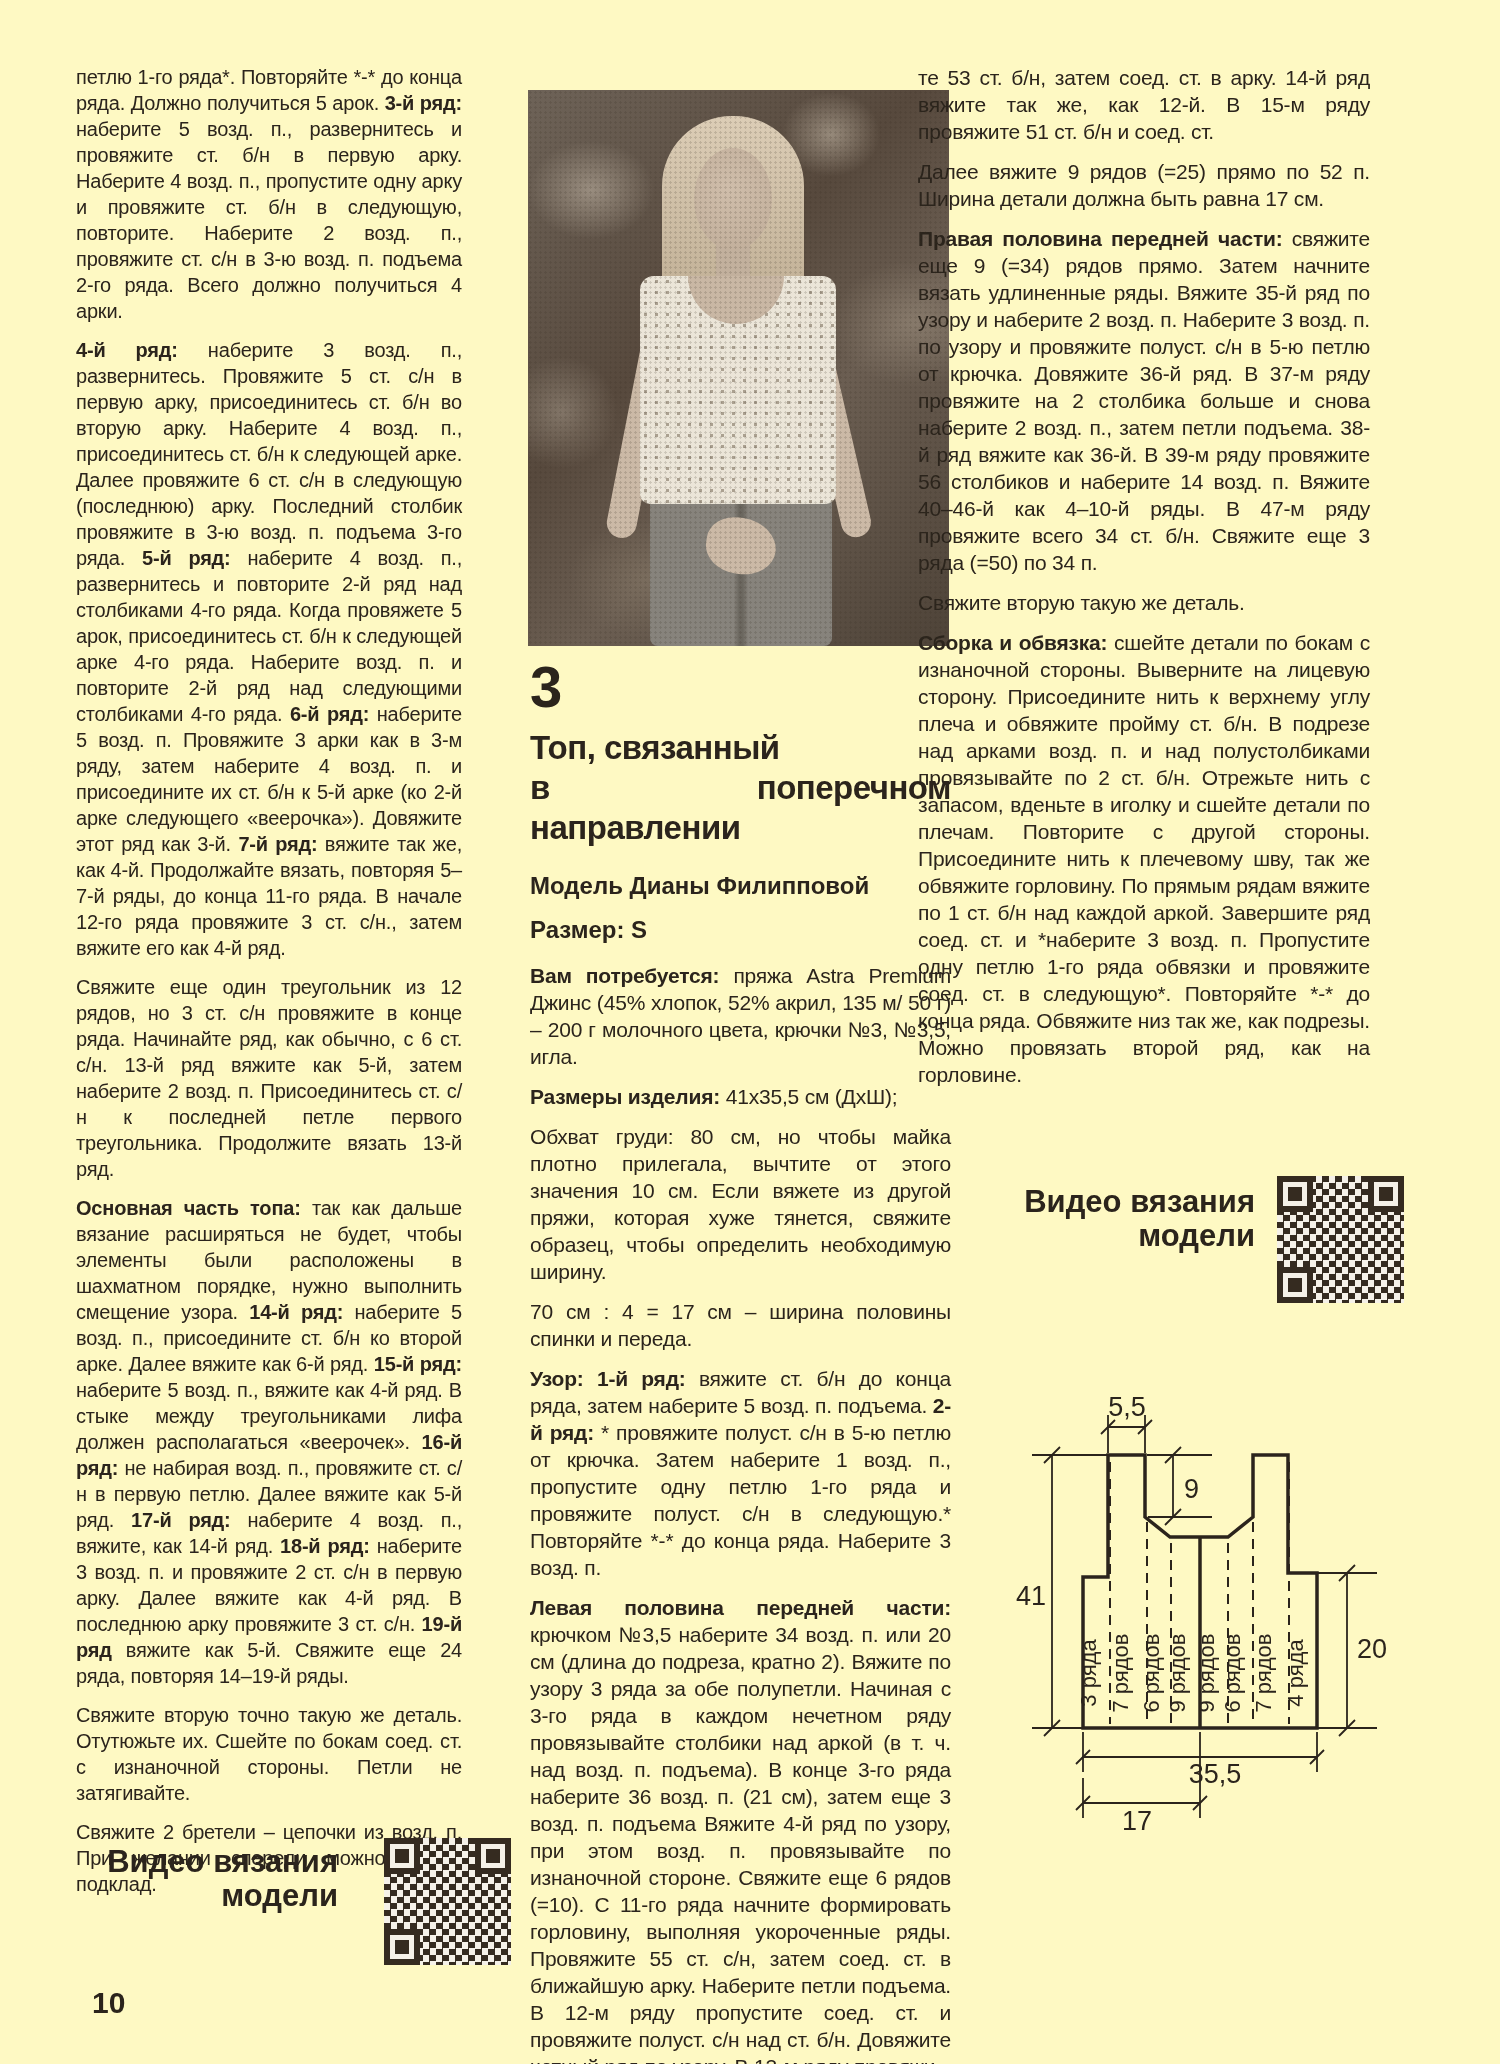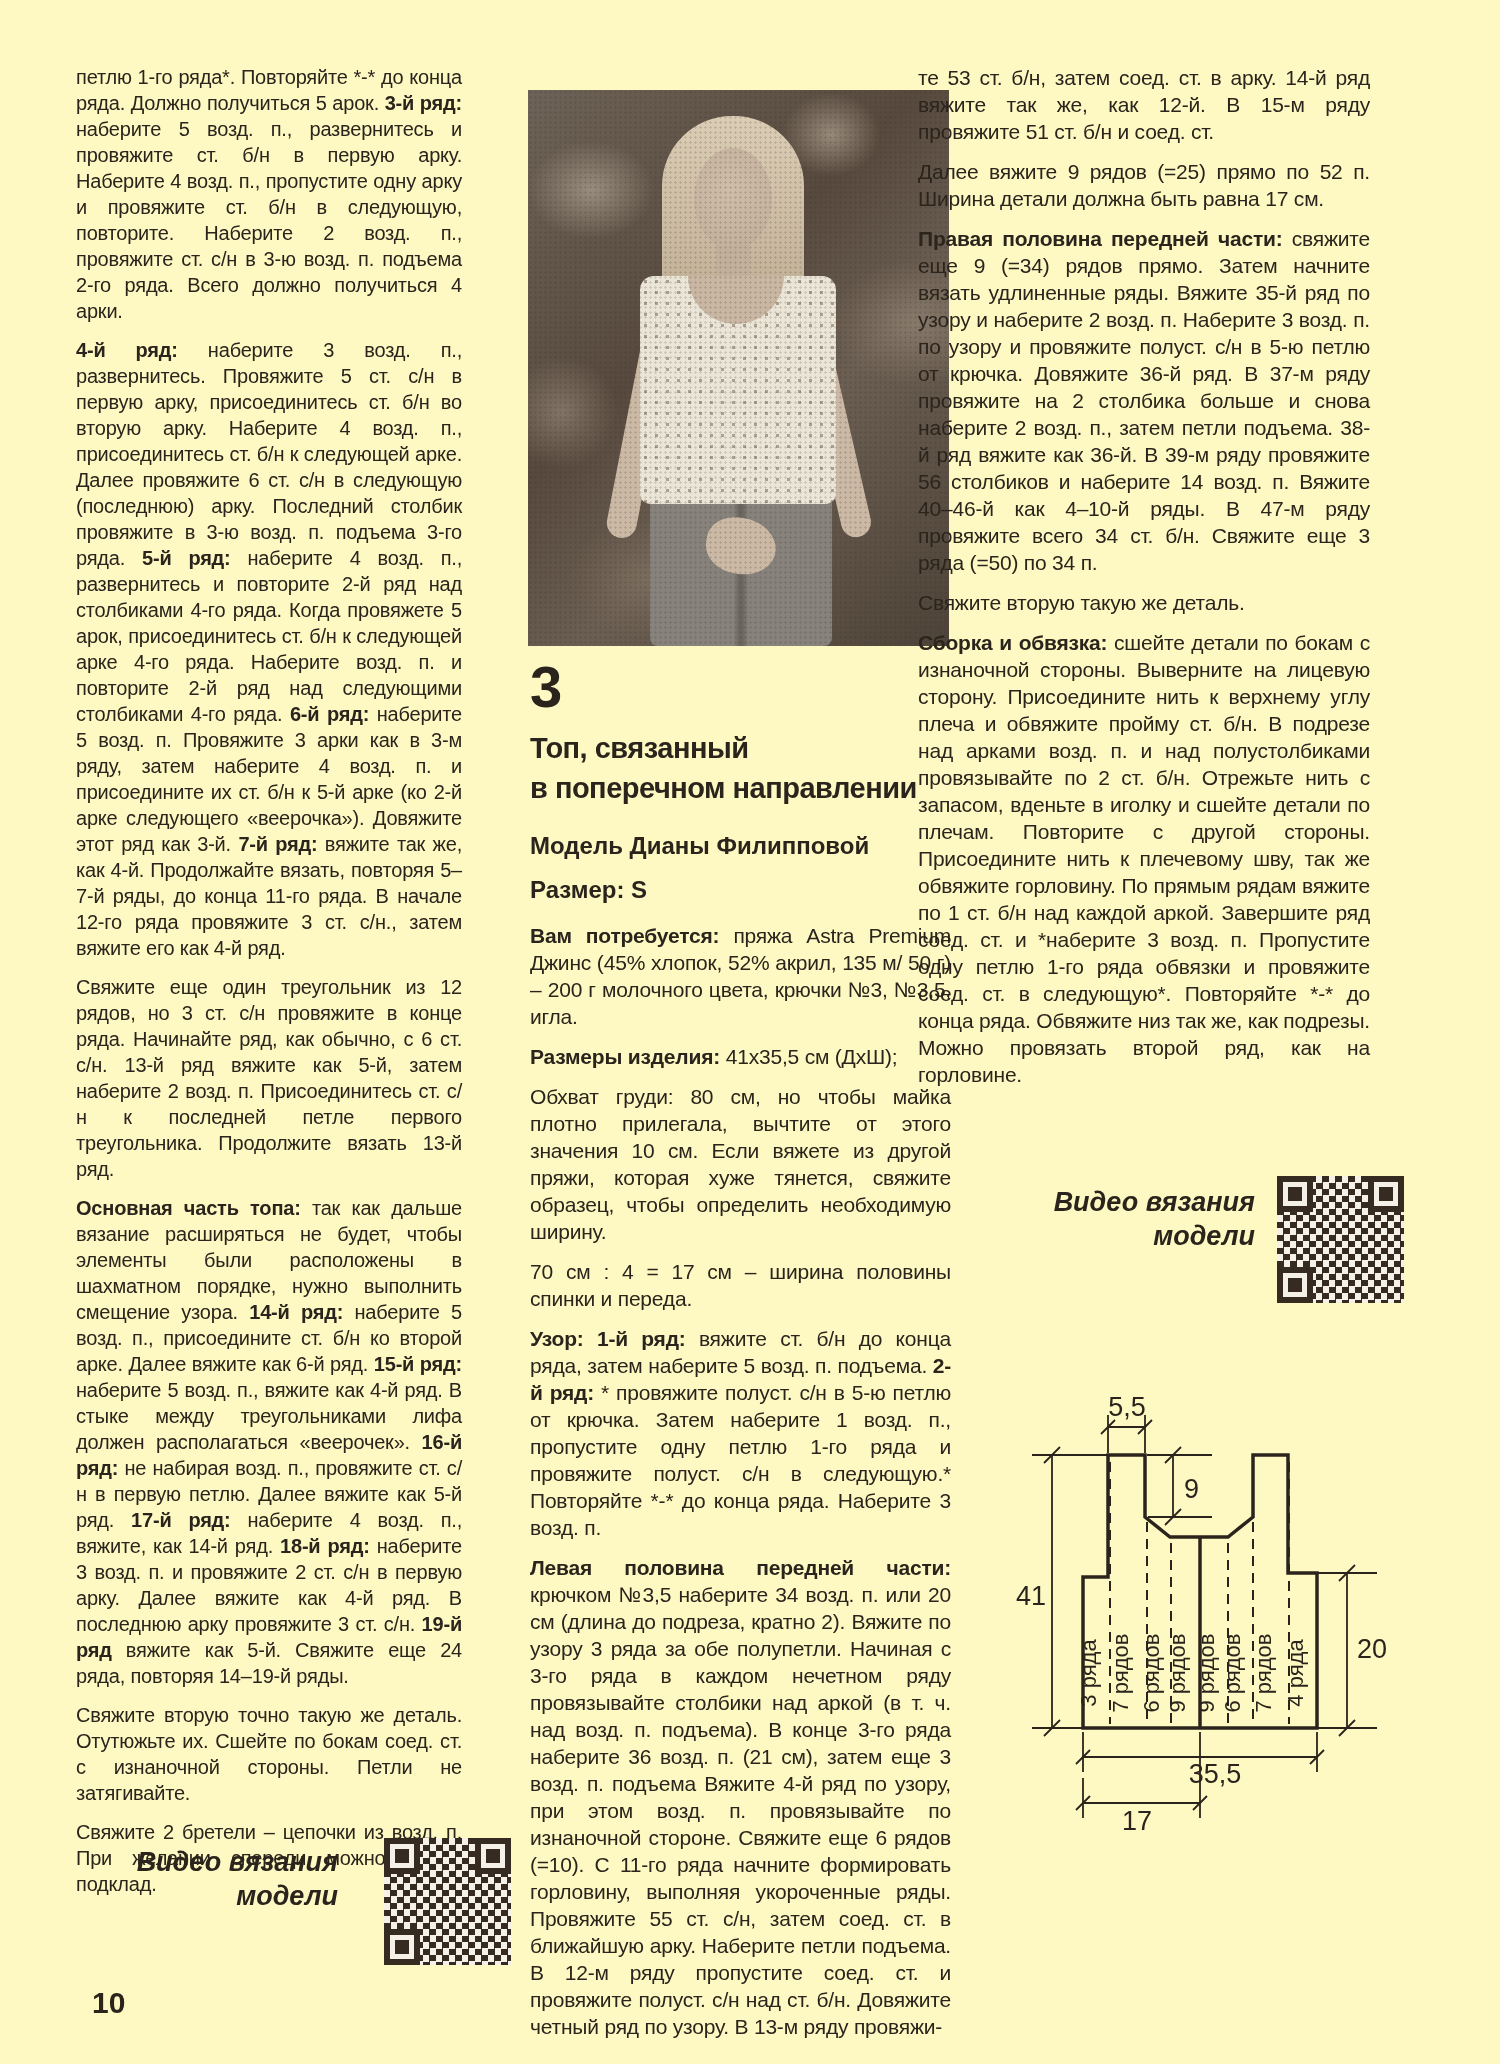--- a/index.html
+++ b/index.html
@@ -9,21 +9,21 @@
   
   .col{position:absolute;text-align:justify;}
   .col p{margin:0 0 13px;font-size:21px;line-height:27px;letter-spacing:-0.2px;}
   .col-left{left:76px;top:64px;width:386px;}
   .col-left p{font-size:20px;line-height:26px;}
   .col-right{left:918px;top:64px;width:452px;}
   .col-mid{left:530px;top:658px;width:421px;}
   .col p b{font-weight:700;}
 
   .sec-num{font-size:58px;font-weight:700;line-height:1;margin:0 0 12px;}
-  h1.title{font-size:29px;line-height:40px;margin:0 0 24px;font-weight:700;letter-spacing:-0.5px;}
+  h1.title{font-size:33px;line-height:40px;margin:0 0 24px;font-weight:700;letter-spacing:-0.5px;}
   .byline{font-weight:700;font-size:24px;margin:16px 0 16px;}
   .size{font-weight:700;font-size:24px;margin:0 0 18px;}
 
   
   .photo{position:absolute;left:528px;top:90px;width:421px;height:556px;overflow:hidden;
     background:
       radial-gradient(90px 70px at 15% 18%,rgba(196,184,168,.55),transparent 70%),
       radial-gradient(70px 60px at 72% 8%,rgba(210,198,180,.5),transparent 70%),
       radial-gradient(120px 90px at 92% 42%,rgba(170,156,138,.45),transparent 70%),
       radial-gradient(80px 80px at 8% 58%,rgba(190,178,162,.4),transparent 70%),
@@ -49,21 +49,21 @@
   .ph-neckline{position:absolute;left:160px;top:186px;width:96px;height:48px;z-index:4;
       background:#c9b7a4;border-radius:0 0 55px 55px;}
   .ph-jeans{position:absolute;left:122px;top:402px;width:182px;height:154px;z-index:2;border-radius:8px;
       background:linear-gradient(90deg,#87837c 46%,#6b675f 49%,#6b675f 51%,#87837c 54%),
                  linear-gradient(#716d66,#716d66);
       background-size:100% 100%,100% 10px;background-repeat:no-repeat;}
   .ph-hands{position:absolute;left:178px;top:428px;width:70px;height:56px;z-index:5;
       background:#cbb9a6;border-radius:45% 55% 50% 50%;transform:rotate(8deg);}
 
   
-  .vid-cap{position:absolute;font-weight:700;font-size:27px;line-height:34px;text-align:right;font-style:italic;}
+  .vid-cap{position:absolute;font-weight:700;font-size:31px;line-height:34px;text-align:right;}
   .qr{position:absolute;width:127px;height:127px;
       background:repeating-conic-gradient(#352b20 0% 25%,#f5f1e8 0% 50%);
       background-size:13px 13px;}
   .qr .f{position:absolute;width:36px;height:36px;border:6px solid #352b20;background:#f5f1e8;box-sizing:border-box;}
   .qr .f::after{content:"";position:absolute;inset:5px;background:#352b20;}
   .qr .f.tl{left:0;top:0;} .qr .f.tr{right:0;top:0;} .qr .f.bl{left:0;bottom:0;}
 
   .page-num{position:absolute;left:92px;top:1986px;font-size:30px;font-weight:700;}
 
   

